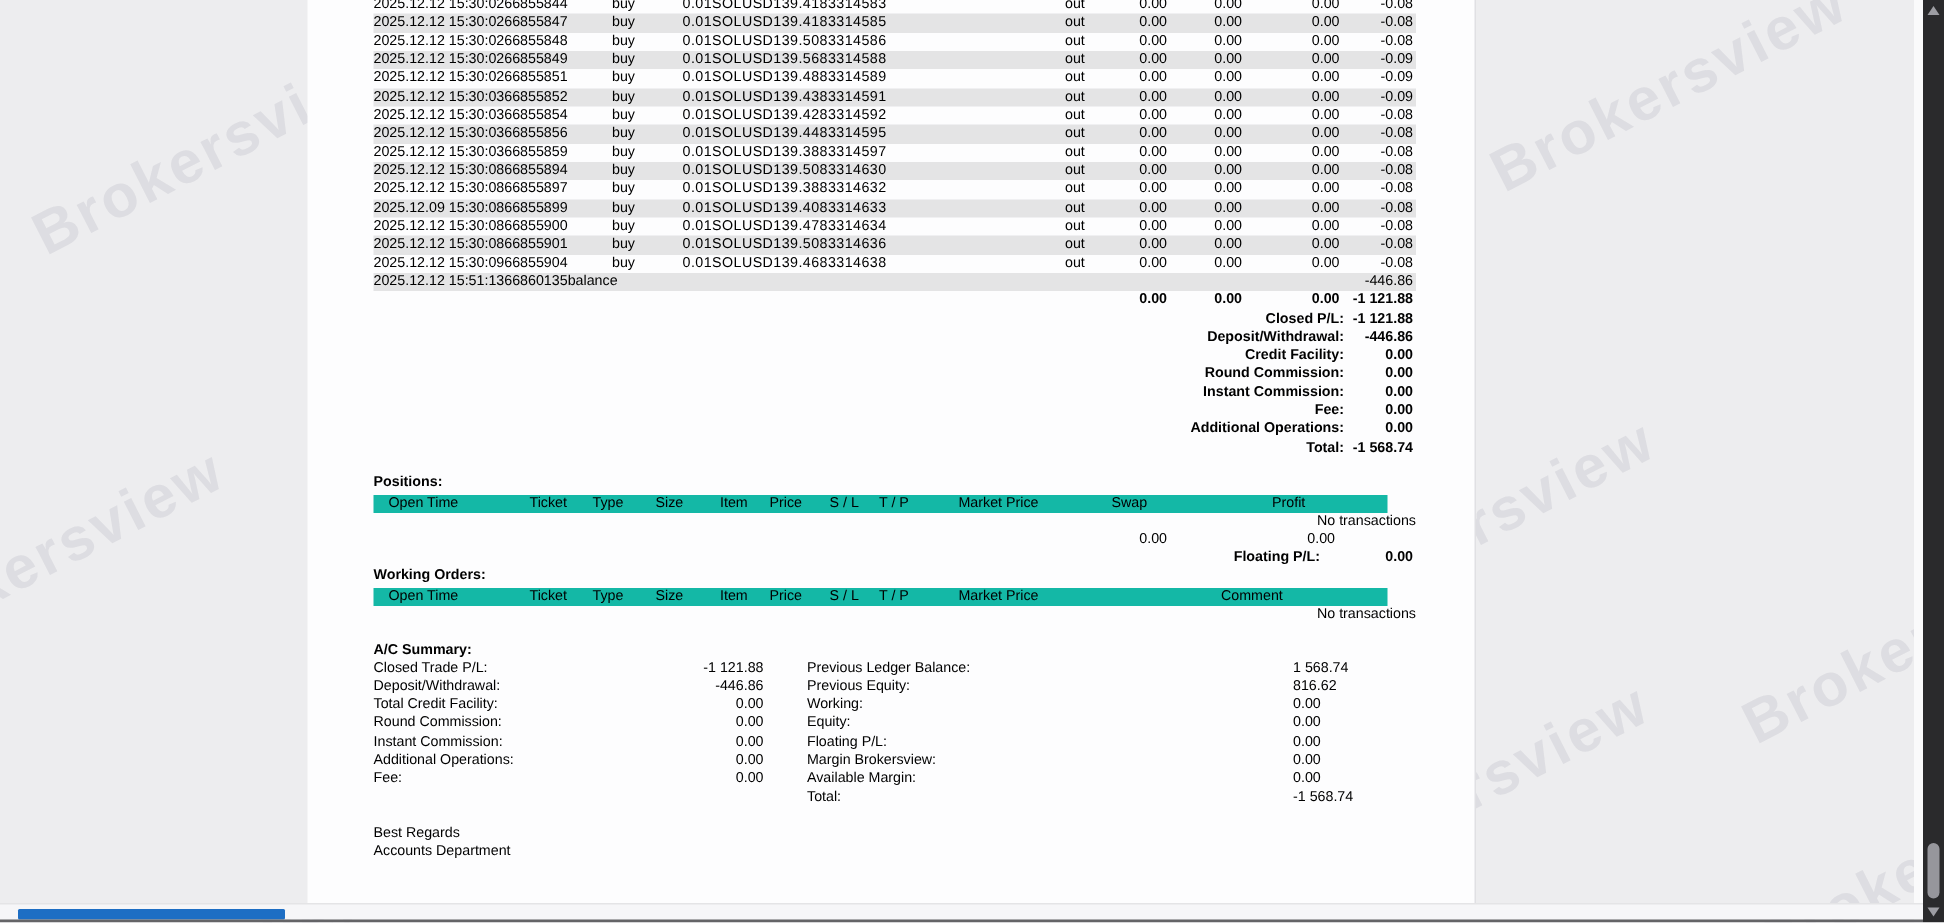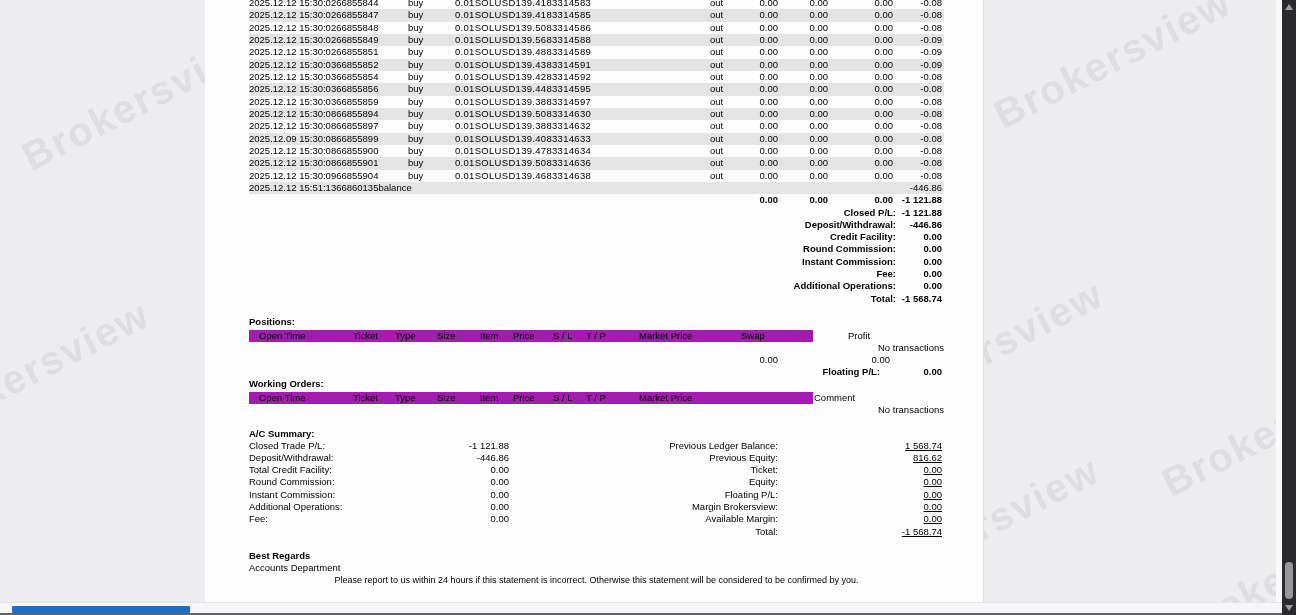--- a/index.html
+++ b/index.html
@@ -35,37 +35,37 @@
   #totals-row { position:absolute; left:44px; top:194px; width:695px; height:12.33px;
                 font-size:9.5px; font-weight:bold; }
   #totals-row span { position:absolute; top:0; line-height:12.4px; }
   
   #closed-summary { position:absolute; left:44px; top:206.5px; width:695px; }
   .sumline { position:relative; height:12.33px; font-size:9.5px; font-weight:bold; }
   .sumline .lab { position:absolute; right:48px; top:0; line-height:12.4px; white-space:nowrap; }
   .sumline .val { position:absolute; right:2px; top:0; width:70px; text-align:right; line-height:12.4px; }
   
   .sect-title { position:absolute; left:44px; font-weight:bold; font-size:9.5px; line-height:12px; }
-  .hband { position:absolute; left:44px; width:564px; height:12px; background:#a21caf; font-size:9.5px; }
+  .hband { position:absolute; left:44px; width:676px; height:12px; background:#14b8a6; font-size:9.5px; }
   .hband span { position:absolute; top:0; line-height:12px; white-space:nowrap; }
   .center-note { position:absolute; left:44px; width:695px; text-align:right; font-size:9.5px; line-height:12px; }
   .prow { position:absolute; left:44px; width:695px; height:12.33px; font-size:9.5px; }
   .prow span { position:absolute; top:0; line-height:12.4px; }
   .p-swap { right:166px; width:60px; text-align:right; }
   .p-prof { right:54px; width:60px; text-align:right; }
   .f-lab  { right:64px; font-weight:bold; white-space:nowrap; }
   .f-val  { right:2px; width:60px; text-align:right; font-weight:bold; }
   
   #ac-lines { position:absolute; left:44px; top:439.5px; width:695px; }
   .acline { position:relative; height:12.33px; font-size:9.5px; }
   .acline span { position:absolute; top:0; line-height:12.4px; white-space:nowrap; }
   .ac-llab { left:0;text-align:center; }
   .ac-lval { left:150px; width:110px; text-align:right; }
-  .ac-rlab { right:166px; width:240px; text-align:right; }
-  .ac-rval { right:2px; width:80px; text-align:right;text-decoration:underline; }
+  .ac-rlab { right:166px; width:240px; text-align:left; }
+  .ac-rval { right:2px; width:80px; text-align:left; }
   
   .foot-line { position:absolute; left:44px; font-size:9.5px; line-height:12px; white-space:nowrap; }
   .foot-note { position:absolute; left:44px; width:695px; text-align:center; font-size:9px; line-height:12px; }
   
   .vstrip { position:absolute; right:14px; top:0; width:6px; height:615px; background:#fafafb; }
   .vscroll { position:absolute; right:0; top:0; width:14px; height:615px; background:#2a2a2c; }
   .vs-up { position:absolute; top:4px; left:3px; width:0; height:0;
            border-left:4px solid transparent; border-right:4px solid transparent;
            border-bottom:6px solid #9d9da3; }
   .vs-down { position:absolute; bottom:4px; left:3px; width:0; height:0;
@@ -349,21 +349,21 @@
         </div>
         <div class="acline">
           <span class="ac-llab">Deposit/Withdrawal:</span>
           <span class="ac-lval">-446.86</span>
           <span class="ac-rlab">Previous Equity:</span>
           <span class="ac-rval">816.62</span>
         </div>
         <div class="acline">
           <span class="ac-llab">Total Credit Facility:</span>
           <span class="ac-lval">0.00</span>
-          <span class="ac-rlab">Ticket:</span>
+          <span class="ac-rlab">Working:</span>
           <span class="ac-rval">0.00</span>
         </div>
         <div class="acline">
           <span class="ac-llab">Round Commission:</span>
           <span class="ac-lval">0.00</span>
           <span class="ac-rlab">Equity:</span>
           <span class="ac-rval">0.00</span>
         </div>
         <div class="acline">
           <span class="ac-llab">Instant Commission:</span>
@@ -382,23 +382,22 @@
           <span class="ac-lval">0.00</span>
           <span class="ac-rlab">Available Margin:</span>
           <span class="ac-rval">0.00</span>
         </div>
         <div class="acline">
           <span class="ac-rlab">Total:</span>
           <span class="ac-rval">-1 568.74</span>
         </div>
       </div>
 
-    <div class="foot-line" style="top:550px;font-weight:bold;">Best Regards</div>
+    <div class="foot-line" style="top:550px;">Best Regards</div>
     <div class="foot-line" style="top:562px;">Accounts Department</div>
-    <div class="foot-note" style="top:574px;">Please report to us within 24 hours if this statement is incorrect. Otherwise this statement will be considered to be confirmed by you.</div>
   </div>
 
   <div class="vstrip"></div>
   <div class="vscroll">
     <div class="vs-up"></div>
     <div class="vs-thumb"></div>
     <div class="vs-down"></div>
   </div>
   <div class="hscroll">
     <div class="h-thumb"></div>

